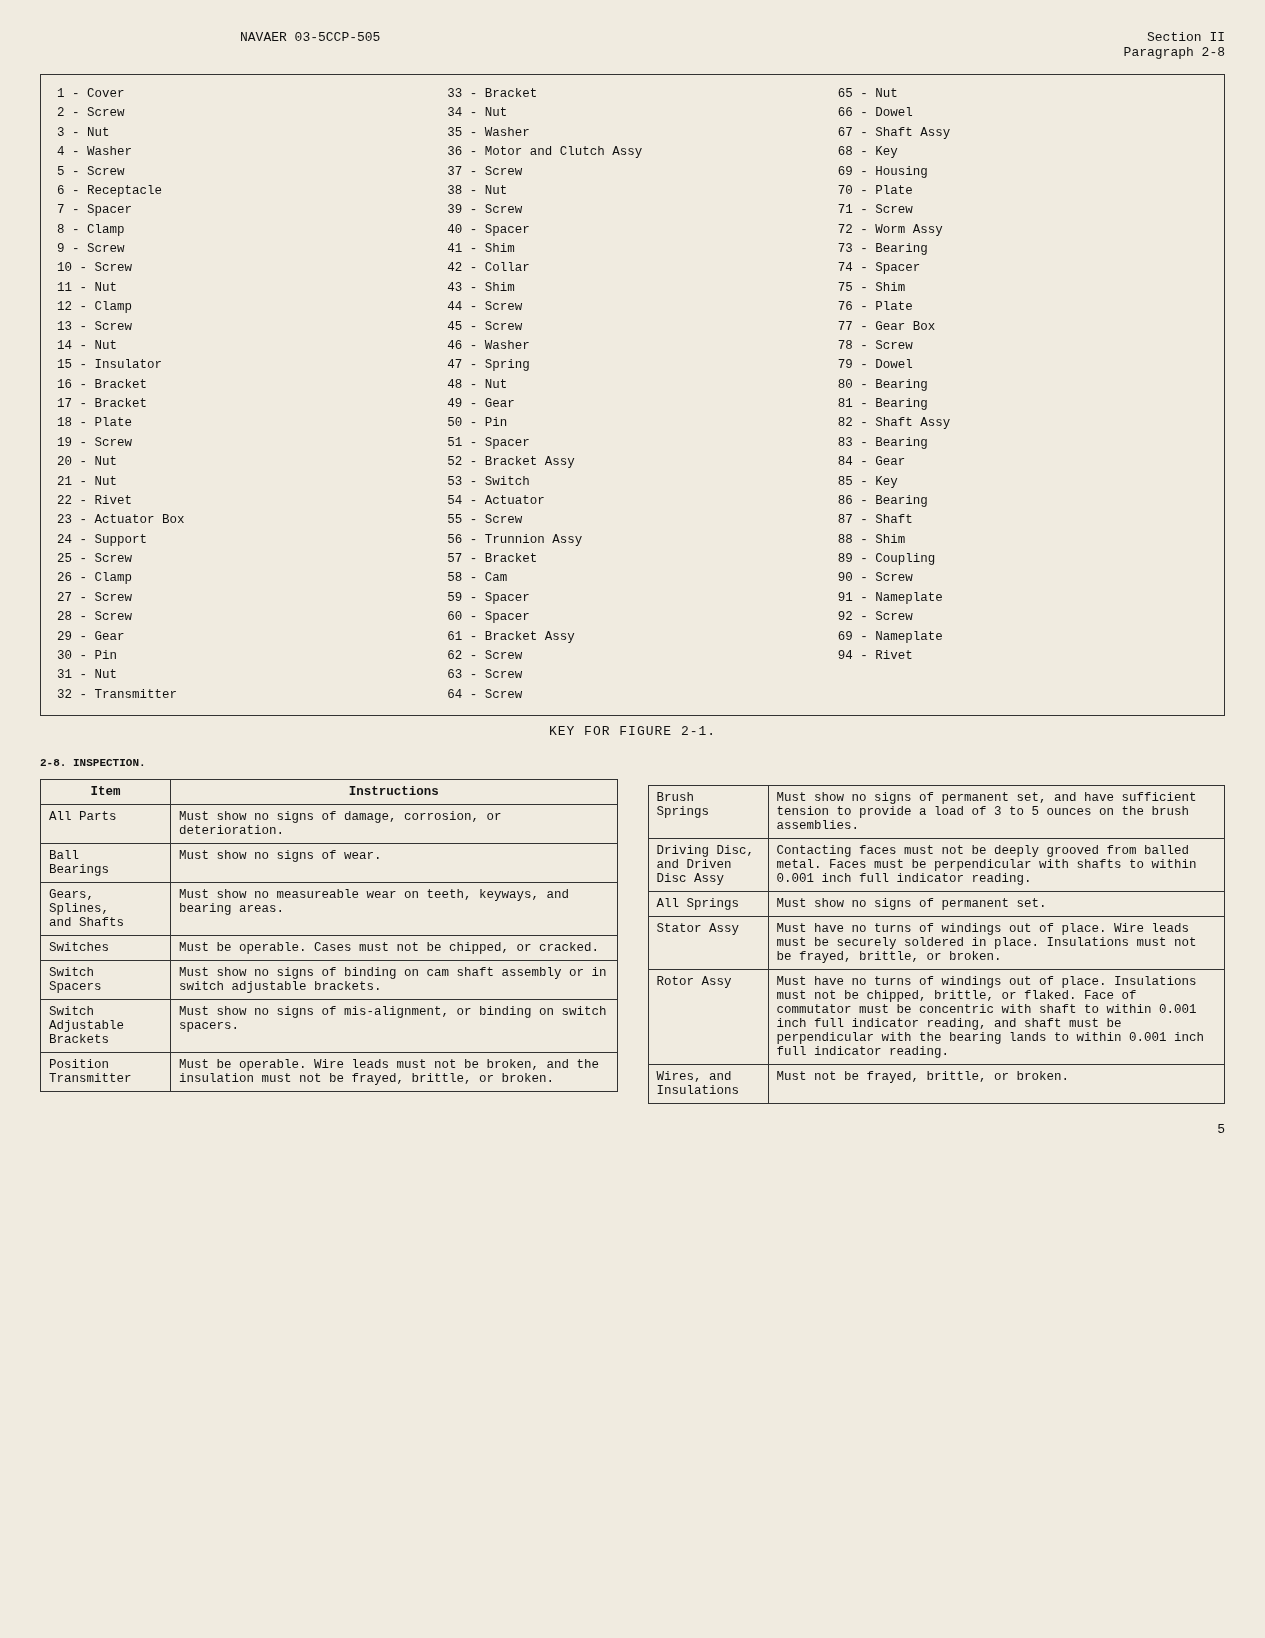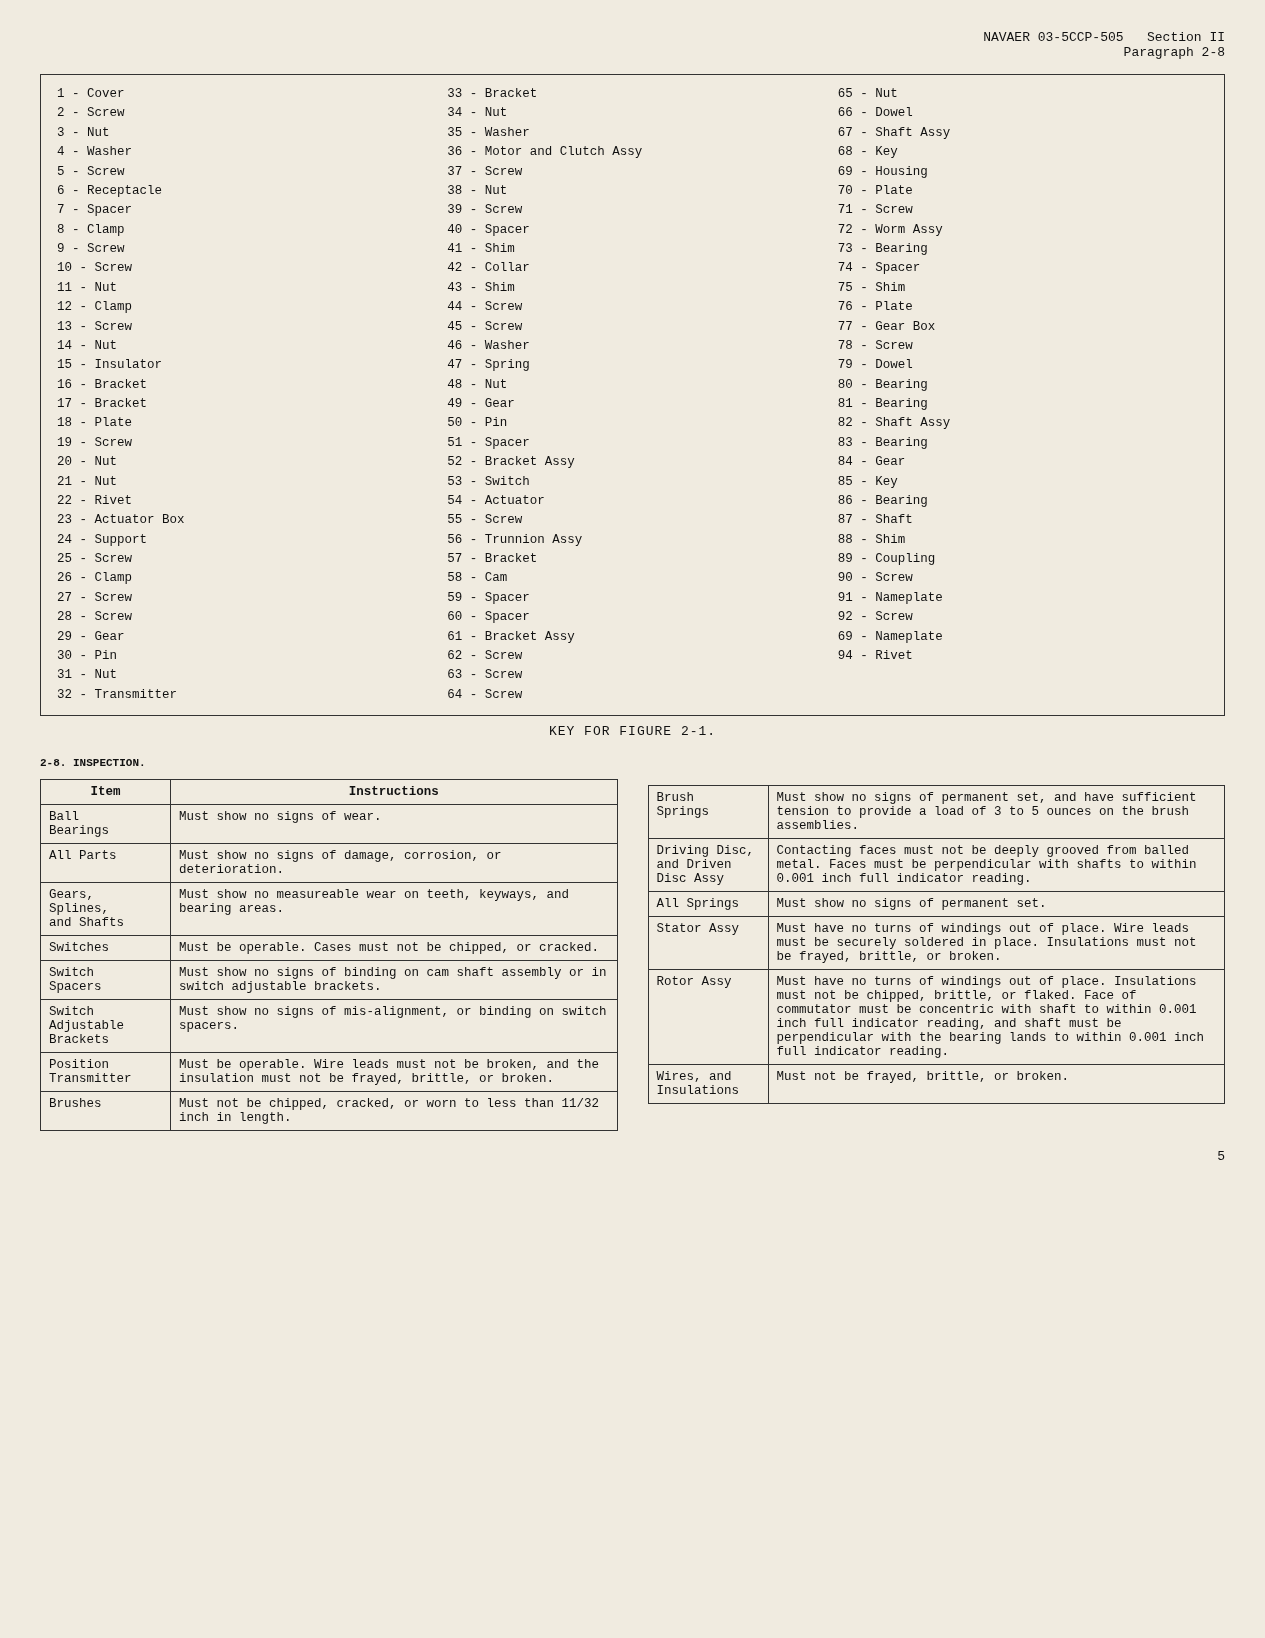--- a/index.html
+++ b/index.html
@@ -11,21 +11,21 @@
       width: 1265px;
       min-height: 1638px;
       padding: 30px 40px;
     }
     .page-header {
       display: flex;
       justify-content: space-between;
       margin-bottom: 14px;
     }
     .header-center {
-      text-align: right;
+      text-align: left;
       flex: 1;
     }
     .header-right {
       text-align: right;
       white-space: nowrap;
     }
     .key-table-box {
       border: 1px solid #333;
       padding: 10px 16px;
       margin-bottom: 0;
@@ -206,27 +206,27 @@
     <div class="section-title">2-8.  INSPECTION.</div>
     <table class="inspection-table">
       <thead>
         <tr>
           <th class="item-col">Item</th>
           <th>Instructions</th>
         </tr>
       </thead>
       <tbody id="left-tbody">
       <tr>
+            <td style="white-space: pre-wrap;">All Parts</td>
+            <td>Must show no signs of damage, corrosion, or deterioration.</td>
+          </tr>
+          <tr>
             <td style="white-space: pre-wrap;">Ball
 Bearings</td>
             <td>Must show no signs of wear.</td>
-          </tr>
-          <tr>
-            <td style="white-space: pre-wrap;">All Parts</td>
-            <td>Must show no signs of damage, corrosion, or deterioration.</td>
           </tr>
           <tr>
             <td style="white-space: pre-wrap;">Gears,
 Splines,
 and Shafts</td>
             <td>Must show no measureable wear on teeth, keyways, and bearing areas.</td>
           </tr>
           <tr>
             <td style="white-space: pre-wrap;">Switches</td>
             <td>Must be operable. Cases must not be chipped, or cracked.</td>
@@ -239,24 +239,20 @@
           <tr>
             <td style="white-space: pre-wrap;">Switch
 Adjustable
 Brackets</td>
             <td>Must show no signs of mis-alignment, or binding on switch spacers.</td>
           </tr>
           <tr>
             <td style="white-space: pre-wrap;">Position
 Transmitter</td>
             <td>Must be operable. Wire leads must not be broken, and the insulation must not be frayed, brittle, or broken.</td>
-          </tr>
-          <tr>
-            <td style="white-space: pre-wrap;">Brushes</td>
-            <td>Must not be chipped, cracked, or worn to less than 11/32 inch in length.</td>
           </tr>
         </tbody>
     </table>
   </div>
 
   <div>
     <table class="inspection-table" style="margin-top:28px;">
       <tbody id="right-tbody">
       <tr>
             <td style="white-space: pre-wrap; width: 120px; margin-top: 12px;">Brush

